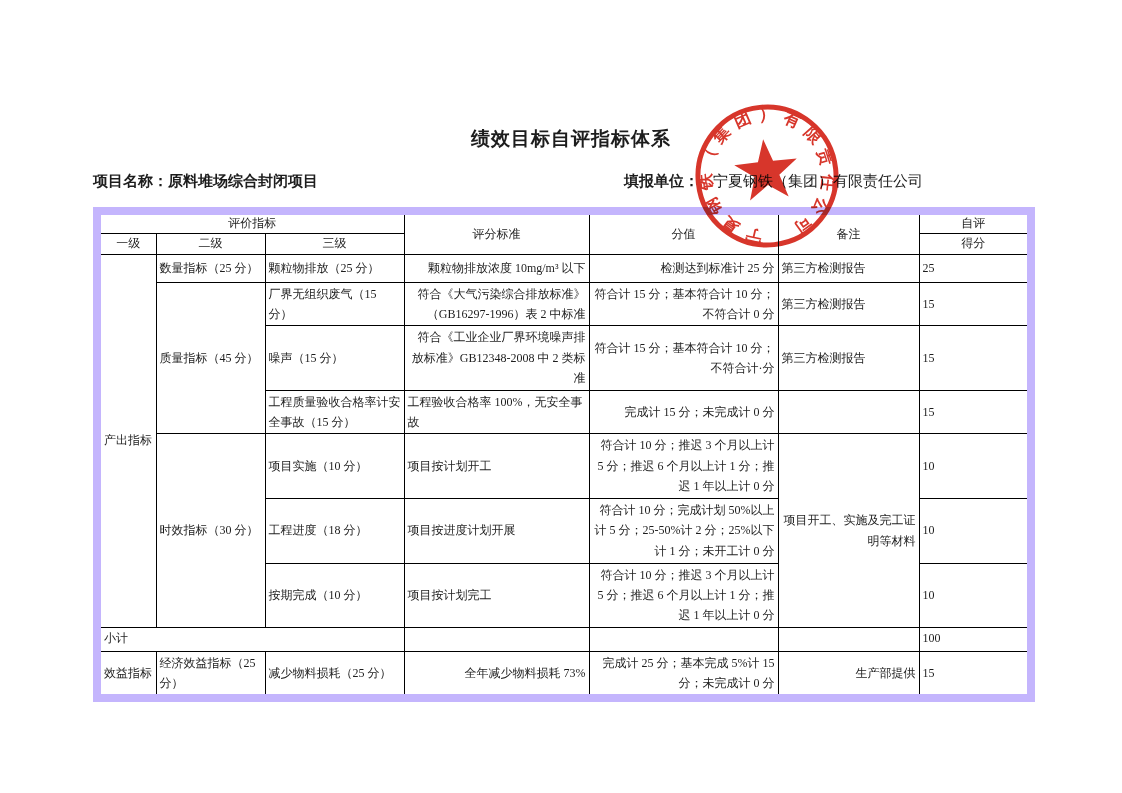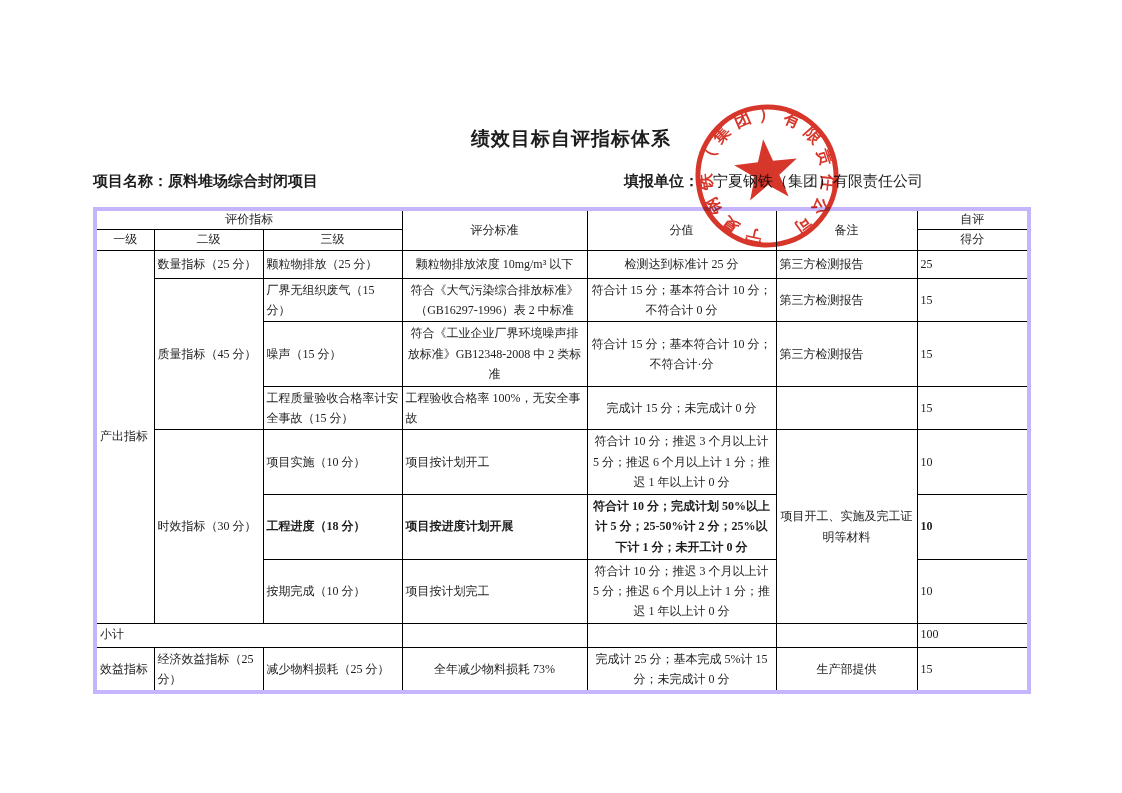--- a/index.html
+++ b/index.html
@@ -28,33 +28,33 @@
     font-size: 12px;
   }
   table.main td, table.main th {
     border: 1px solid #000;
     vertical-align: middle;
     padding: 1px 3px;
     line-height: 1.7;
     font-weight: normal;
     word-break: break-all;
   }
-  table.main { border: 4px solid #c4b5fd; }
+  table.main { border: 8px solid #c4b5fd; }
   .hd { font-weight: bold; text-align: center; }
   .c { text-align: left; }
-  .l { text-align: center; }
+  .l { text-align: right; }
   .b { font-weight: bold; font-family: Liberation Serif, serif; }
   tr.hrow1 td { height: 20px; line-height: 1.3; }
   tr.hrow2 td { height: 21px; line-height: 1.3; }
   tr.r1 td { height: 28px; }
   tr.r2 td { height: 41px; }
   tr.r3 td { height: 43px; }
   tr.r4 td { height: 43px; }
   tr.r5 td { height: 64px; }
-  tr.r6 td { height: 65px; font-weight: bold; }
+  tr.r6 td { height: 65px; }
   tr.r7 td { height: 63px; }
   tr.rsub td { height: 24px; line-height: 1.3; }
   tr.r8 td { height: 43px; }
 
   .seal {
     position: absolute; left: 692px; top: 101px;
     width: 150px; height: 150px;
     mix-blend-mode: multiply;
     opacity: 0.93;
     transform: rotate(-6deg);

